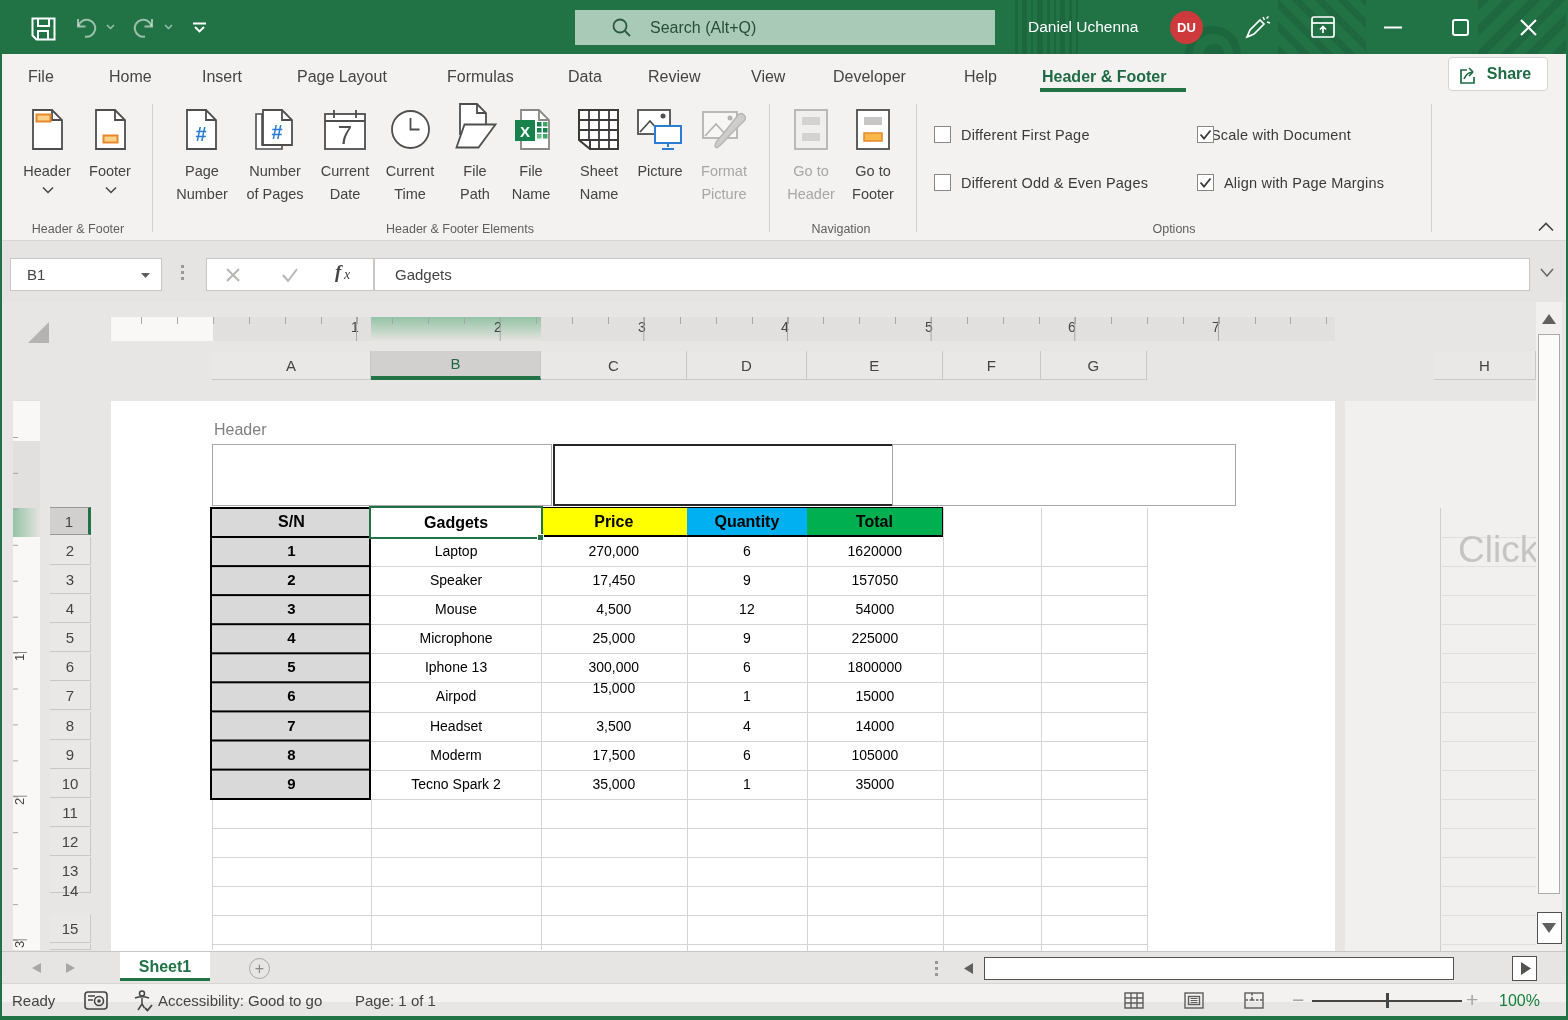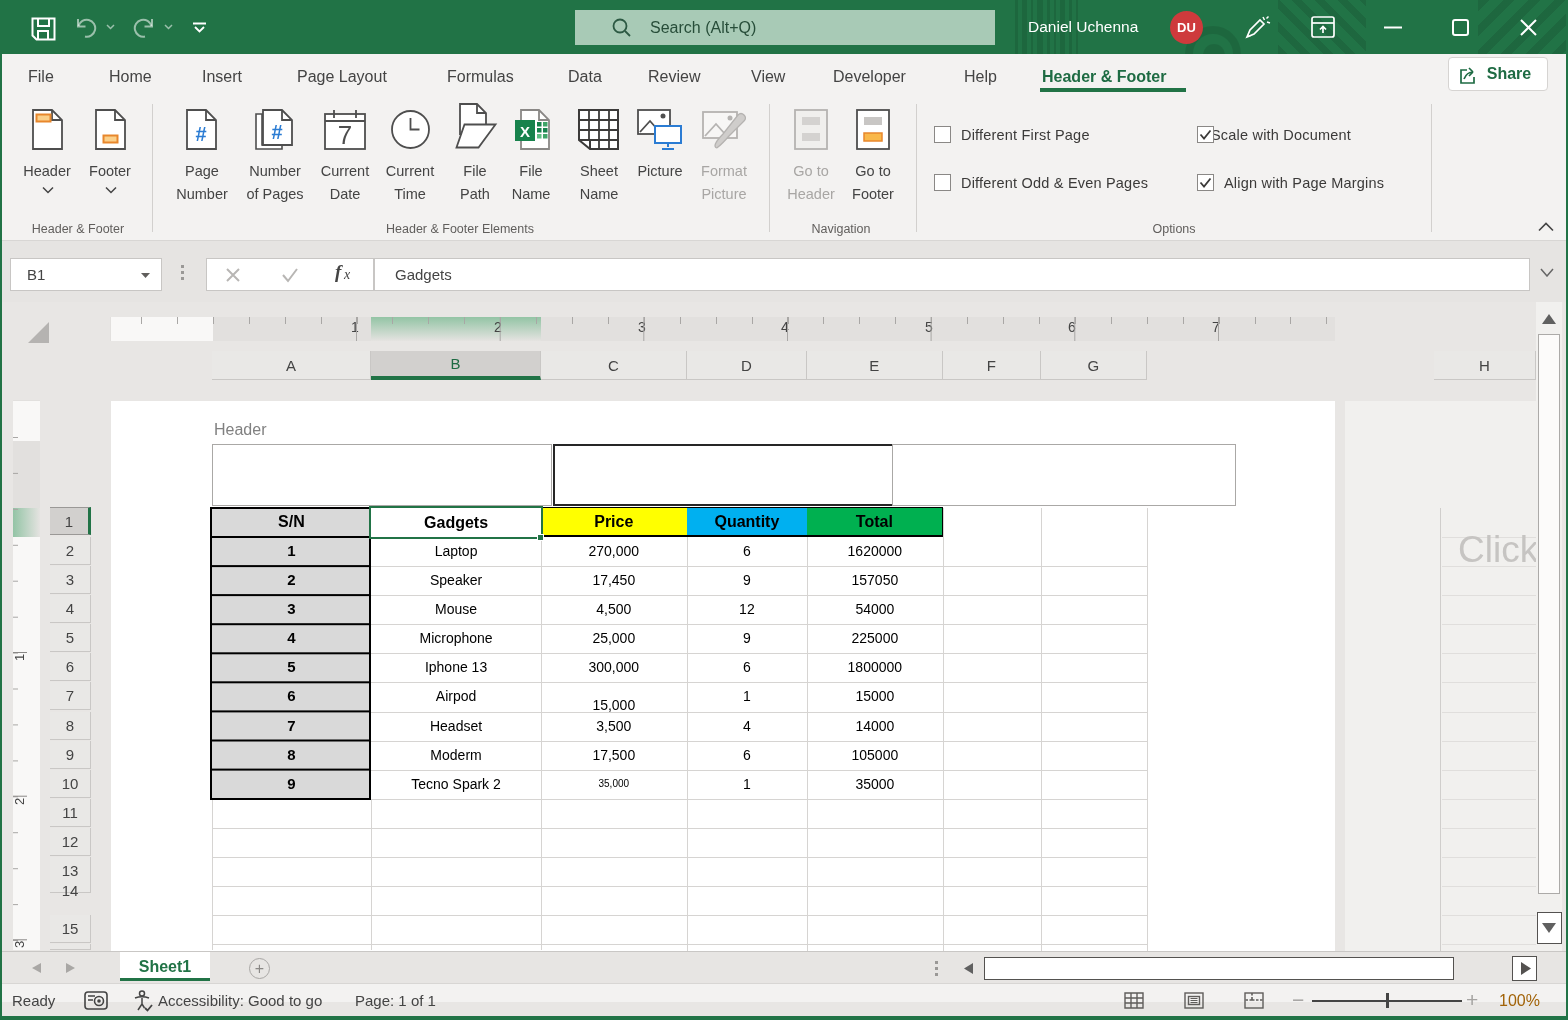--- a/index.html
+++ b/index.html
@@ -417,24 +417,24 @@
     <div class="cell" style="left:369.3px;top:351.4px;width:169.5px;height:28px;font-size:14px;line-height:28px;">Iphone 13</div>
     <div class="cell" style="left:369.3px;top:380.4px;width:169.5px;height:28px;font-size:14px;line-height:28px;">Airpod</div>
     <div class="cell" style="left:369.3px;top:409.5px;width:169.5px;height:28px;font-size:14px;line-height:28px;">Headset</div>
     <div class="cell" style="left:369.3px;top:438.6px;width:169.5px;height:28px;font-size:14px;line-height:28px;">Moderm</div>
     <div class="cell" style="left:369.3px;top:467.6px;width:169.5px;height:28px;font-size:14px;line-height:28px;">Tecno Spark 2</div>
     <div class="cell" style="left:538.8px;top:235.1px;width:146.0px;height:28px;font-size:14px;line-height:28px;">270,000</div>
     <div class="cell" style="left:538.8px;top:264.1px;width:146.0px;height:32px;font-size:14px;line-height:28px;">17,450</div>
     <div class="cell" style="left:538.8px;top:293.2px;width:146.0px;height:28px;font-size:14px;line-height:28px;">4,500</div>
     <div class="cell" style="left:538.8px;top:322.3px;width:146.0px;height:28px;font-size:14px;line-height:28px;">25,000</div>
     <div class="cell" style="left:538.8px;top:351.4px;width:146.0px;height:28px;font-size:14px;line-height:28px;">300,000</div>
-    <div class="cell" style="left:538.8px;top:389px;width:146.0px;height:28px;font-size:14px;line-height:28px;">15,000</div>
+    <div class="cell" style="left:538.8px;top:372px;width:146.0px;height:28px;font-size:14px;line-height:28px;">15,000</div>
     <div class="cell" style="left:538.8px;top:409.5px;width:146.0px;height:28px;font-size:14px;line-height:28px;">3,500</div>
     <div class="cell" style="left:538.8px;top:438.6px;width:146.0px;height:28px;font-size:14px;line-height:28px;">17,500</div>
-    <div class="cell" style="left:538.8px;top:467.6px;width:146.0px;height:28px;font-size:10px;line-height:28px;">35,000</div>
+    <div class="cell" style="left:538.8px;top:467.6px;width:146.0px;height:28px;font-size:14px;line-height:28px;">35,000</div>
     <div class="cell" style="left:684.8px;top:235.1px;width:120.2px;height:28px;font-size:14px;line-height:28px;">6</div>
     <div class="cell" style="left:684.8px;top:264.1px;width:120.2px;height:28px;font-size:14px;line-height:28px;">9</div>
     <div class="cell" style="left:684.8px;top:293.2px;width:120.2px;height:28px;font-size:14px;line-height:28px;">12</div>
     <div class="cell" style="left:684.8px;top:322.3px;width:120.2px;height:28px;font-size:14px;line-height:28px;">9</div>
     <div class="cell" style="left:684.8px;top:351.4px;width:120.2px;height:28px;font-size:14px;line-height:28px;">6</div>
     <div class="cell" style="left:684.8px;top:380.4px;width:120.2px;height:28px;font-size:14px;line-height:28px;">1</div>
     <div class="cell" style="left:684.8px;top:409.5px;width:120.2px;height:28px;font-size:14px;line-height:28px;">4</div>
     <div class="cell" style="left:684.8px;top:438.6px;width:120.2px;height:28px;font-size:14px;line-height:28px;">6</div>
     <div class="cell" style="left:684.8px;top:467.6px;width:120.2px;height:28px;font-size:14px;line-height:28px;">1</div>
     <div class="cell" style="left:805.0px;top:235.1px;width:135.7px;height:28px;font-size:14px;line-height:28px;">1620000</div>
@@ -503,19 +503,19 @@
       </svg>
     <svg class="abs" style="left:1242px;top:8px;" width="20" height="17" viewBox="0 0 20 17">
         <rect x="1" y="1" width="18" height="15" fill="none" stroke="#5f5d5b" stroke-width="1.4"></rect>
         <path d="M8 1 v7 M8 8 h-7 M8 8 h11" stroke="#5f5d5b" stroke-width="1.6" stroke-dasharray="2.5 1.5"></path>
       </svg>
 
     <div class="abs" style="left:1290px;top:0;height:33px;line-height:31px;font-size:21px;color:#a6a4a2;">−</div>
     <div class="abs" style="left:1310px;top:15.5px;width:150px;height:2.5px;background:#444;"></div>
     <div class="abs" style="left:1384px;top:9px;width:3px;height:15px;background:#444;"></div>
     <div class="abs" style="left:1464px;top:0;height:33px;line-height:31px;font-size:21px;color:#a6a4a2;">+</div>
-    <div class="abs" style="left:1497px;top:0;height:33px;line-height:33px;color:#a16207;font-size:16px;">100%</div>
+    <div class="abs" style="left:1497px;top:0;height:33px;line-height:33px;color:#15803d;font-size:16px;">100%</div>
   </div>
 
   <div class="abs" style="left:0;top:0;width:2px;height:1020px;background:#217346;"></div>
   <div class="abs" style="left:1566px;top:0;width:2px;height:1020px;background:#217346;"></div>
   <div class="abs" style="left:0;top:1016px;width:1568px;height:4px;background:#217346;"></div>
 </div>
 
 </body></html>

